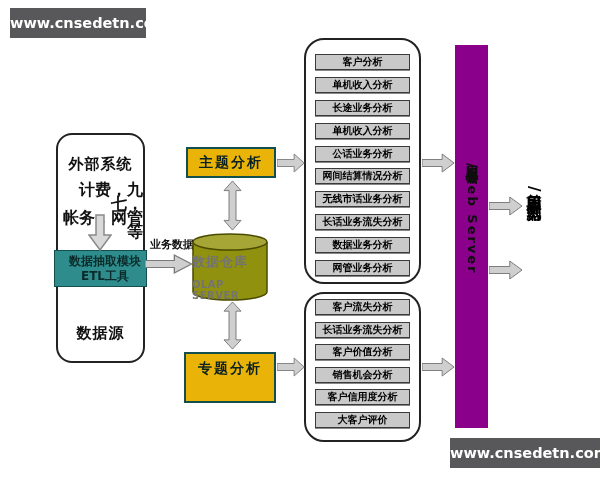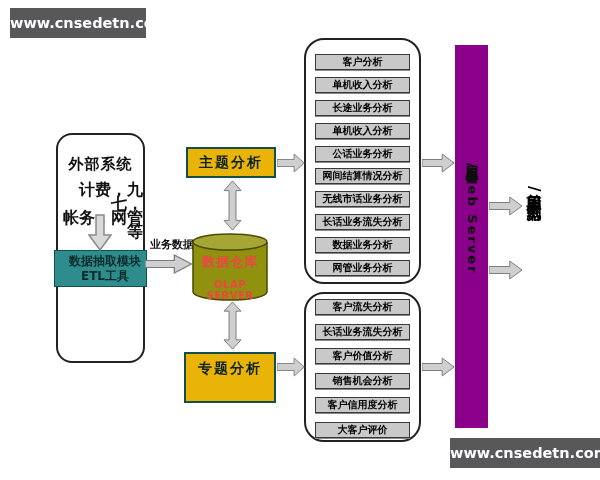--- a/index.html
+++ b/index.html
@@ -34,39 +34,39 @@
   .teal-box{
     position:absolute;background:#eab308;border:2px solid #134f4f;box-sizing:border-box;
     text-align:center;font-weight:bold;font-size:14px;color:#0b2222;letter-spacing:2px;
   }
   .subject{left:186px;top:147px;width:90px;height:31px;line-height:27px;}
   .topic{left:184px;top:352px;width:92px;height:51px;line-height:29px;}
 
   
   .cylinder{position:absolute;left:192px;top:233px;width:76px;height:68px;}
   .cyl-text{
-    position:absolute;left:0;top:20px;width:100%;text-align:center;
-    font-weight:bold;color:#ef4444;
+    position:absolute;left:0;top:20px;width:100%;text-align:left;
+    font-weight:bold;color:#737373;
   }
   .cyl-name{font-size:13px;letter-spacing:1px;}
   .cyl-server{font-size:10px;margin-top:8px;letter-spacing:0.5px;}
 
   .flow-label{
     position:absolute;left:144px;top:237px;width:50px;text-align:right;
     font-size:11px;font-weight:bold;
   }
 
   
   .group{
     position:absolute;left:304px;width:117px;box-sizing:border-box;
     border:2px solid #222;border-radius:20px;background:#fff;
     display:flex;flex-direction:column;justify-content:space-between;
   }
   .group1{top:38px;height:246px;padding:14px 0 6px;}
-  .group2{top:292px;height:150px;padding:5px 0 2px;}
+  .group2{top:292px;height:150px;padding:5px 0 12px;}
   .gbox{
     width:95px;height:16px;margin:0 auto;box-sizing:border-box;
     background:#C9C9C9;border:1px solid #3a3a3a;box-shadow:0 1px 0 #888;
     text-align:center;font-size:10px;font-weight:bold;line-height:14px;color:#000;
     white-space:nowrap;overflow:hidden;
   }
 
   
   .purple-bar{
     position:absolute;left:455px;top:45px;width:33px;height:383px;background:#8B008B;
@@ -92,20 +92,21 @@
 
   <div class="wm wm-tl">www.cnsedetn.com</div>
   <div class="wm wm-br">www.cnsedetn.com</div>
 
   <div class="left-panel">
     <div class="lp-title">外部系统</div>
     <div class="lp-sub">
       <div>计费，九七，</div>
       <div>帐务，网管等</div>
     </div>
+    <div class="lp-bottom">数据源</div>
   </div>
 
   <div class="etl-band">
     <div>数据抽取模块</div>
     <div>ETL工具</div>
   </div>
 
   <svg class="arr" style="left:88px;top:214px" width="24" height="38" viewBox="0 0 24 38">
     <polygon points="8,1 16,1 16,21 23,21 12,36 1,21 8,21" fill="#d9d9d9" stroke="#8a8a8a" stroke-width="1.5"></polygon>
   </svg>

